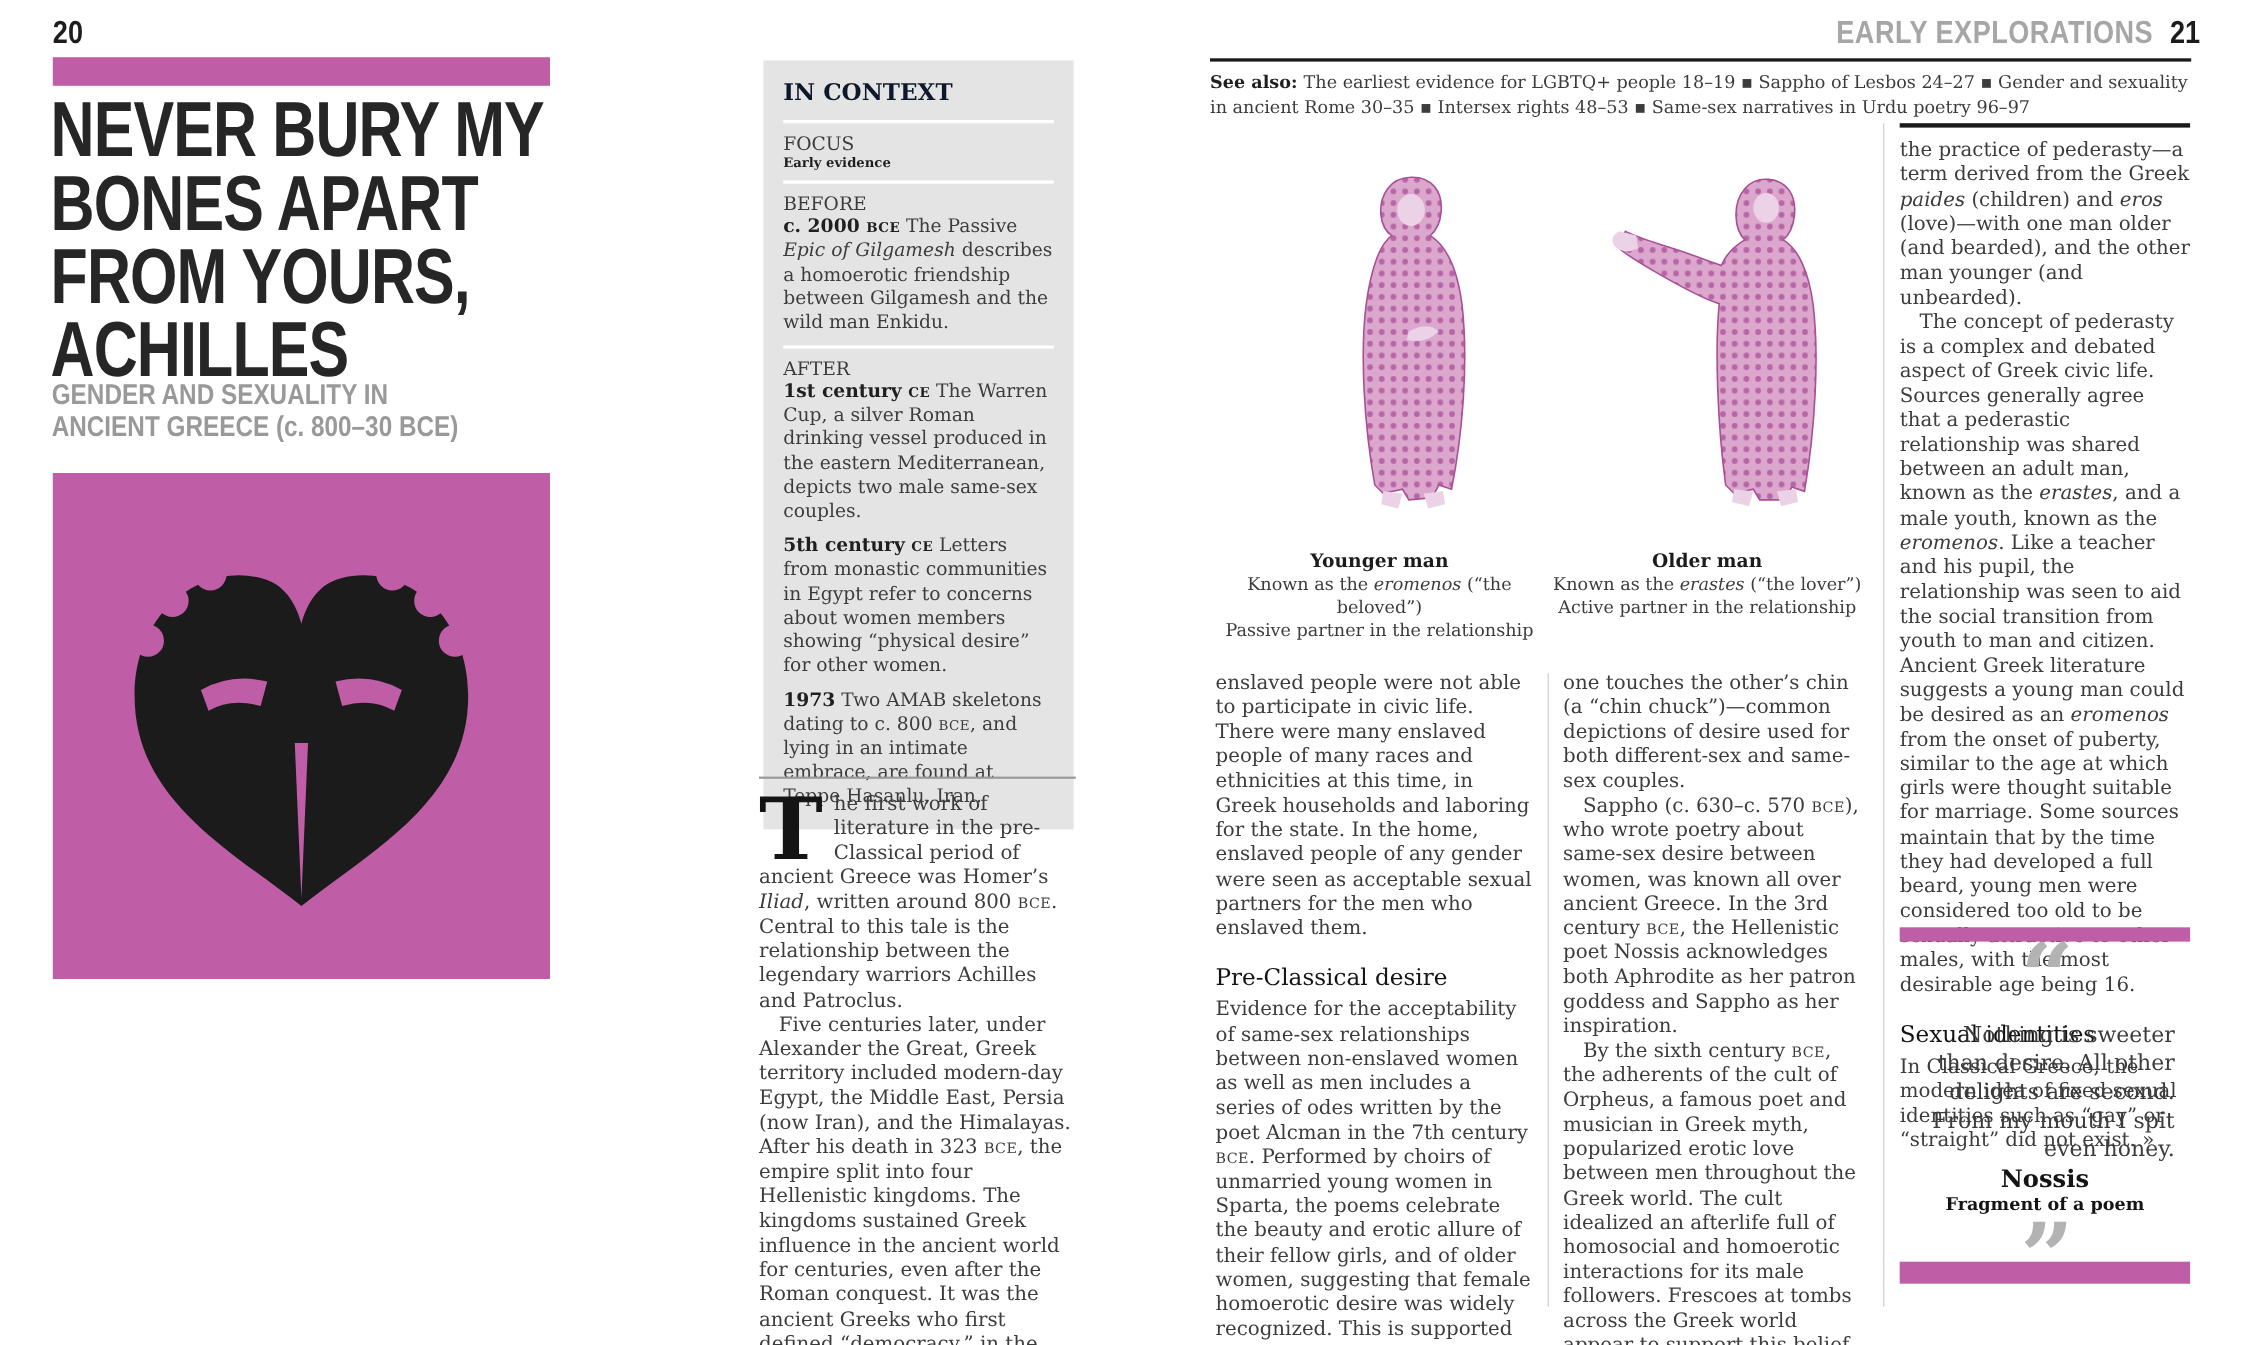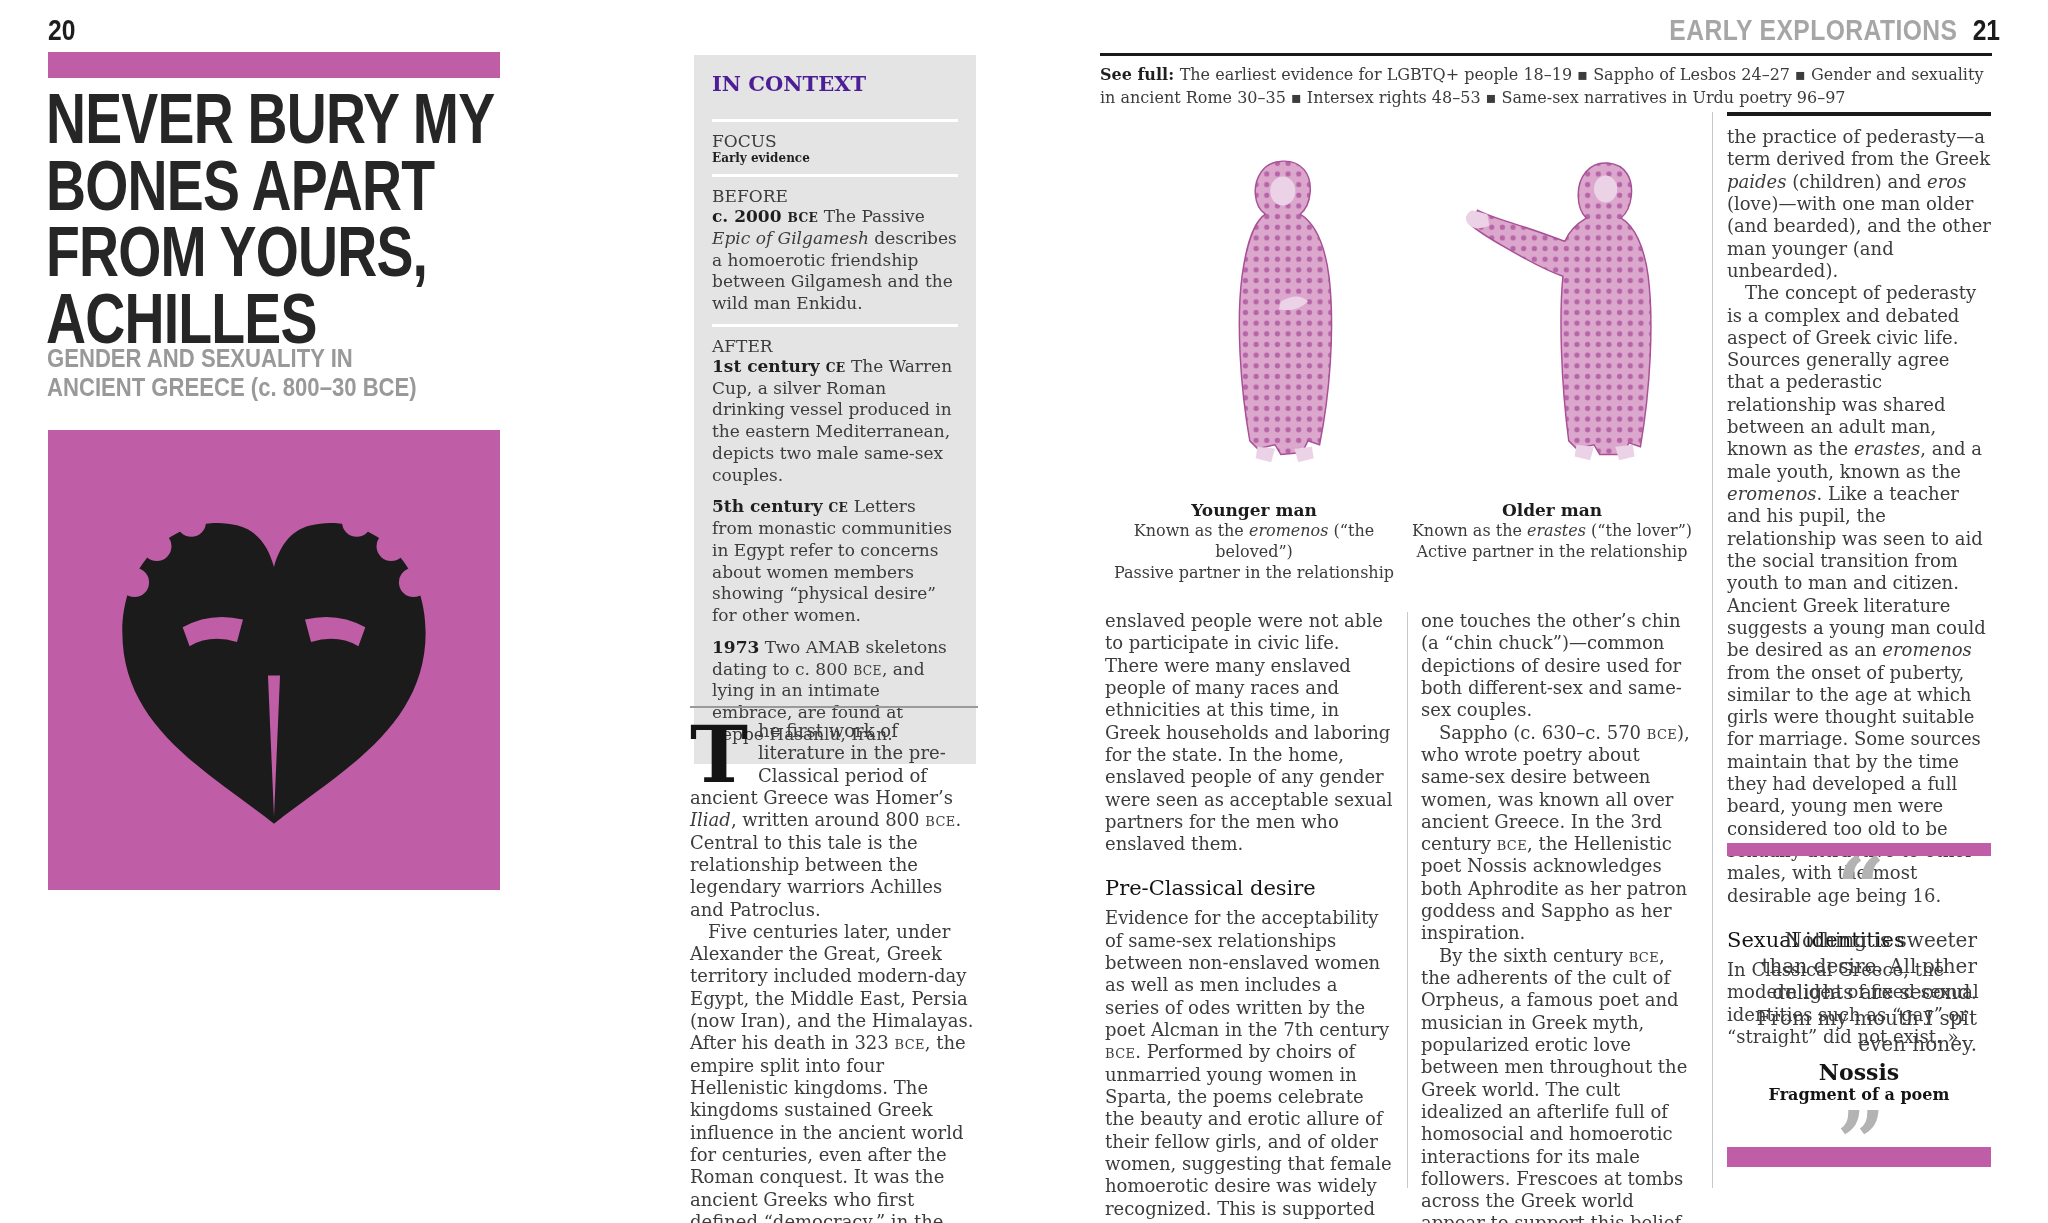--- a/index.html
+++ b/index.html
@@ -19,21 +19,21 @@
   .pink{background:#bf5ea6;}
   .title-bar{left:48px;top:52px;width:452px;height:26px;}
   .main-title{left:46px;top:86px;width:600px;font-size:71px;line-height:.94;letter-spacing:-1px;
               color:#262626;transform:scaleX(.78);transform-origin:0 0;}
   .subtitle{left:47px;top:344px;width:560px;font-size:26px;line-height:1.1;color:#999999;
             transform:scaleX(.85);transform-origin:0 0;}
   .art-box{left:48px;top:430px;width:452px;height:460px;display:flex;align-items:center;justify-content:center;}
 
   
   .incontext{left:694px;top:55px;width:246px;background:#e4e4e4;padding:16px 18px 18px;}
-  .ic-title{font-weight:bold;font-size:21px;color:#4c1d95;margin:0 0 23px;}
+  .ic-title{font-weight:bold;font-size:21px;color:#0f172a;margin:0 0 13px;}
   .ic-div{height:3px;background:#ffffff;margin:9px 0;}
   .ic-label{font-size:17px;color:#3c3c3c;}
   .ic-focus{font-size:12px;font-weight:bold;color:#1f1f1f;margin-bottom:2px;}
   .ic-entry{font-size:17px;line-height:1.28;margin:0 0 10px;}
   .ic-entry:last-child{margin-bottom:0;}
 
   .rule-left{left:690px;top:706px;width:288px;height:2px;background:#9a9a9a;}
   .body-col{font-size:18px;line-height:1.24;color:#3c3c3c;}
   .body-left{left:690px;top:720px;width:288px;}
   .body-p{margin:0;}
@@ -145,21 +145,21 @@
         <p class="body-p ind"><span class="r-n">Five centuries later, under Alexander the Great, Greek territory included modern-day Egypt, the Middle East, Persia (now Iran), and the Himalayas. After his death in 323 </span><span class="r-sc">BCE</span><span class="r-n">, the empire split into four Hellenistic kingdoms. The kingdoms sustained Greek influence in the ancient world for centuries, even after the Roman conquest. It was the ancient Greeks who first defined “democracy,” in the Classical period (510–323 </span></p>
       </div>
   </div>
 
   <div>
     <div class="abs header-right">
       <span class="cond header-section">EARLY EXPLORATIONS</span>
       <span class="cond pagenum-right">21</span>
     </div>
 
-    <div class="abs see-also"><span class="r-b">See full: </span><span class="r-n">The earliest evidence for LGBTQ+ people 18–19 ▪ Sappho of Lesbos 24–27 ▪ Gender and sexuality in ancient Rome 30–35 ▪ Intersex rights 48–53 ▪ Same-sex narratives in Urdu poetry 96–97</span></div>
+    <div class="abs see-also"><span class="r-b">See also: </span><span class="r-n">The earliest evidence for LGBTQ+ people 18–19 ▪ Sappho of Lesbos 24–27 ▪ Gender and sexuality in ancient Rome 30–35 ▪ Intersex rights 48–53 ▪ Same-sex narratives in Urdu poetry 96–97</span></div>
 
     <div class="abs figure-box">
       <div class="figures">
         <svg width="160" height="310" viewBox="0 0 160 320">
           <defs>
             <pattern id="dp1" width="11" height="11" patternUnits="userSpaceOnUse">
               <rect width="11" height="11" fill="#dba7cd"></rect>
               <circle cx="5.5" cy="5.5" r="2.7" fill="#b765a6"></circle>
             </pattern>
           </defs>

